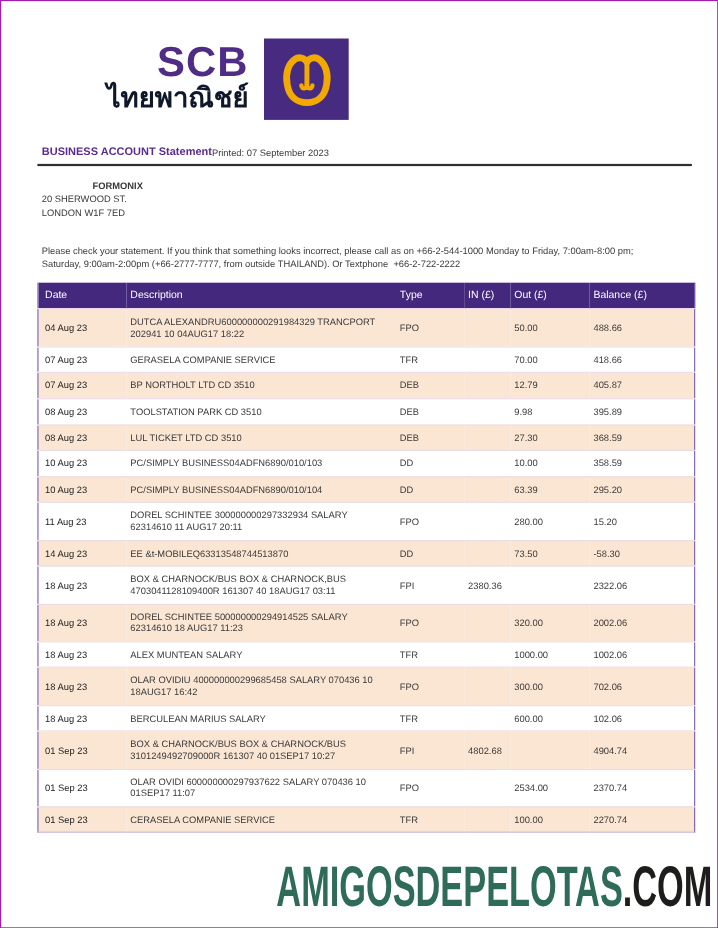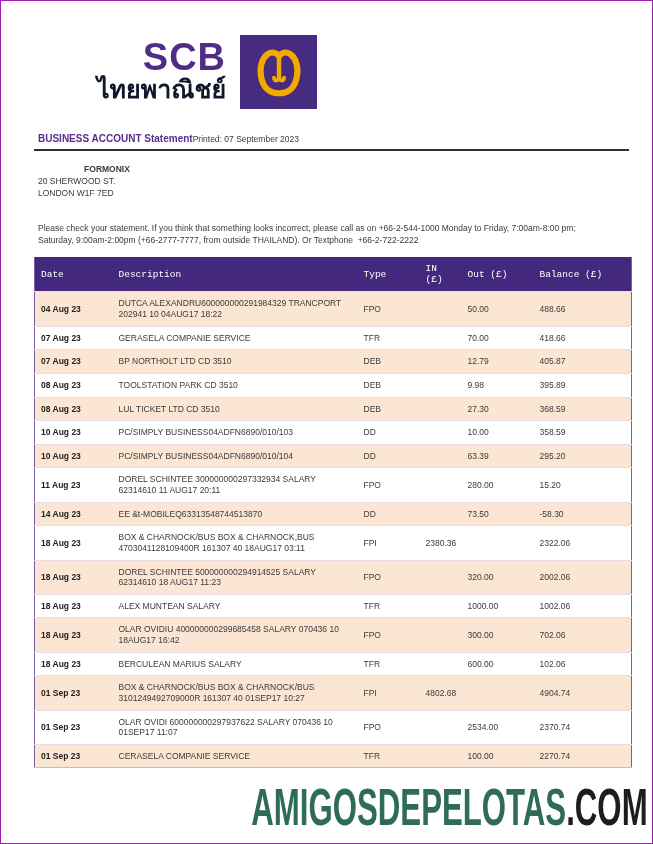--- a/index.html
+++ b/index.html
@@ -41,30 +41,30 @@
 
   
   table.stmt {
     border-collapse:collapse; table-layout:fixed; width:597px;
     margin:11px 0 0 33px;
     border-left:1px solid #7B5BAD; border-right:1px solid #7B5BAD;
     border-bottom:1px solid #C9B6DF;
   }
   thead th {
     background:#44287E; color:#ffffff; font-weight:400; font-size:9.5px;
-    padding:6px 4px; text-align:left;font-family:Liberation Mono, monospace;
+    padding:6px 4px; text-align:left;
   }
   thead th.first { padding-left:6px; }
   th.r, td.r { text-align:left; padding-right:6px;margin-top:25px; }
   tbody td {
     font-size:8.5px; padding:6px 4px; vertical-align:middle;
     line-height:1.25; border-top:1px solid #EADBE8; word-wrap:break-word;
   }
   tr.peach td { background:#FAE6D3; }
-  td.c-date { font-weight:bold; color:#222; padding-left:6px; }
+  td.c-date { font-weight:normal; color:#222; padding-left:6px; }
   td.c-desc { padding-right:10px; }
 
   
   .watermark {
     position:absolute; right:4px; bottom:10px;
     font-weight:bold; font-size:52px; line-height:1;
     transform:scaleX(0.6); transform-origin:100% 100%;
     white-space:nowrap; letter-spacing:0;
   }
   .watermark .main { color:#2E6B59; }

